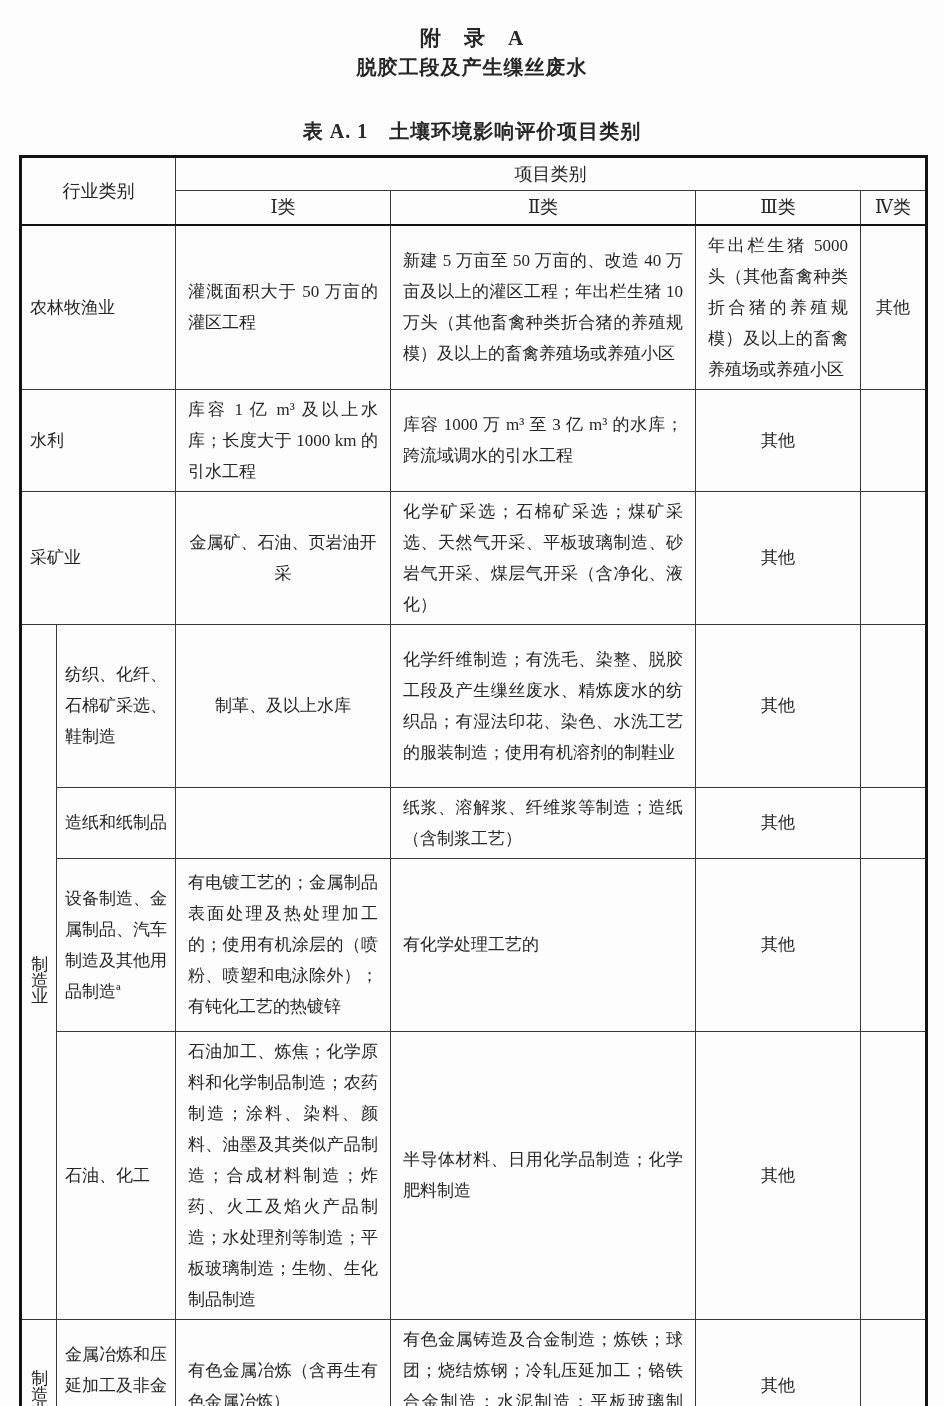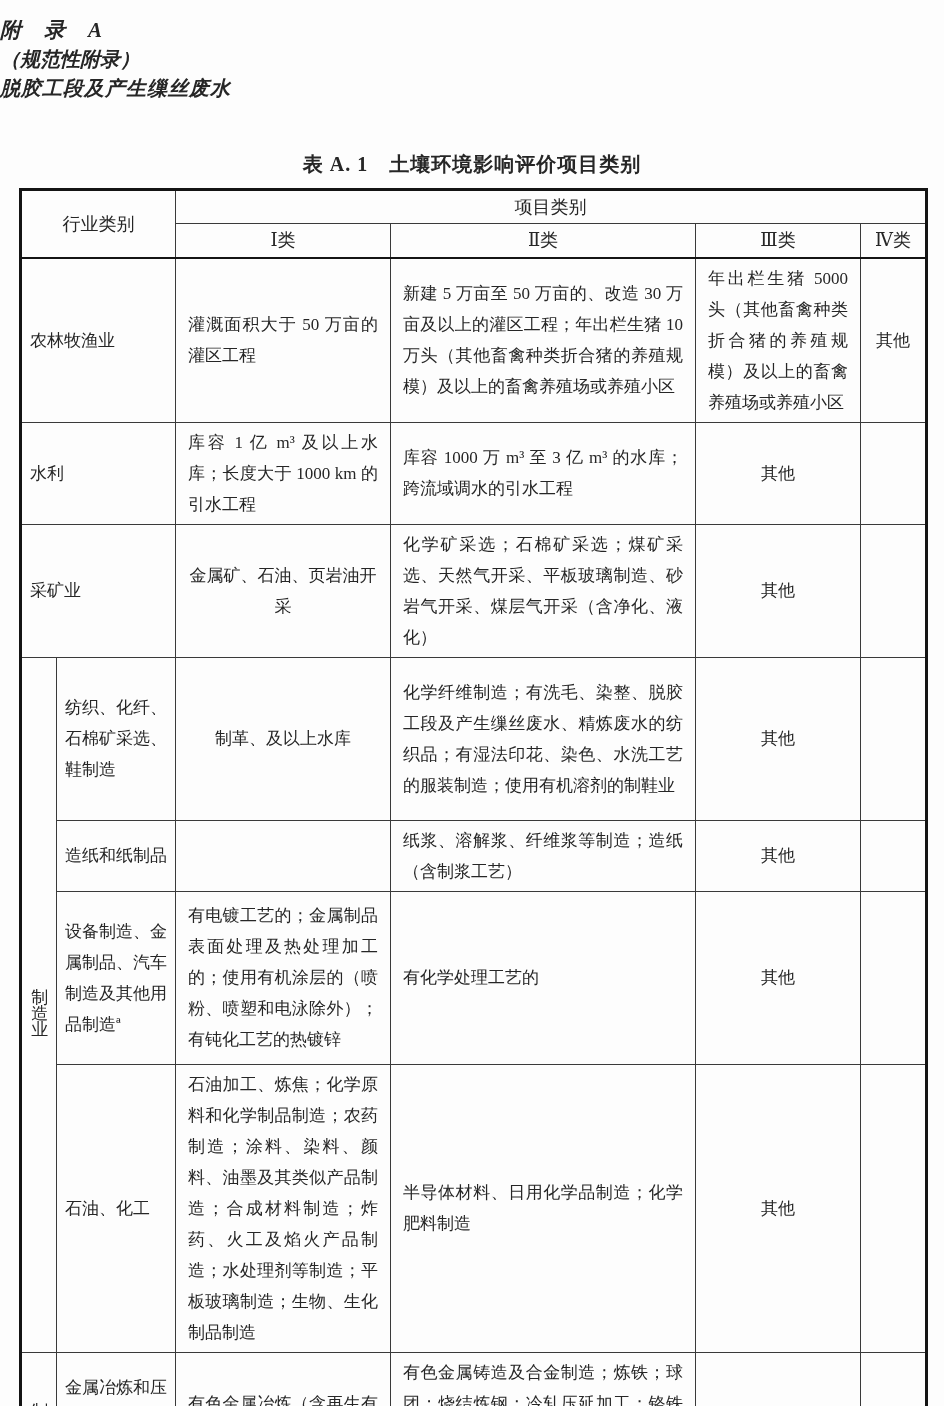--- a/index.html
+++ b/index.html
@@ -1,25 +1,25 @@
 <!DOCTYPE html>
 <html><head>
 <meta charset="utf-8">
 <style>
   html,body { margin:0; padding:0; background:#ffffff; }
   .page {
     position:relative; width:944px; height:1406px; background:#fdfdfd;
     font-family:"Liberation Serif","DejaVu Serif",serif; color:#262626;
     overflow:hidden;
   }
-  .titles { padding-top:16px;font-style:italic; }
+  .titles { text-align:center; padding-top:24px; }
   .t1 { font-size:21px; font-weight:bold; line-height:29px; letter-spacing:1px; }
   .t2 { font-size:20px; font-weight:bold; line-height:29px; }
   .t3 { font-size:20px; font-weight:bold; line-height:29px; letter-spacing:1px; }
-  .caption { text-align:center; font-size:20px; font-weight:bold; margin-top:48px; letter-spacing:1px; }
+  .caption { text-align:center; font-size:20px; font-weight:bold; margin-top:36px; letter-spacing:1px; }
 
   table.main {
     border-collapse:collapse; table-layout:fixed;
     width:906px; margin:10px 0 0 19px;
     border:3px solid #141414;
   }
   td {
     border:1px solid #3a3a3a; vertical-align:middle;
     font-size:17px; line-height:31px; padding:4px 12px;
     word-break:break-all; overflow:hidden;
@@ -36,21 +36,20 @@
     letter-spacing:0.95em; line-height:1.1; font-size:17px;
   }
 </style>
 </head>
 <body>
 
 <div class="page">
 
   <div class="titles">
     <div class="t1">附　录　A</div>
-    <div class="t2">（规范性附录）</div>
     <div class="t3">脱胶工段及产生缫丝废水</div>
   </div>
 
   <div class="caption">表 A. 1　土壤环境影响评价项目类别</div>
 
   <table class="main">
     <colgroup>
       <col style="width:36px">
         <col style="width:119px">
         <col style="width:215px">
@@ -67,21 +66,21 @@
     <tr class="hdr" style="height:34px">
       <td class="hsep">Ⅰ类</td>
       <td class="hsep">Ⅱ类</td>
       <td class="hsep">Ⅲ类</td>
       <td class="hsep">Ⅳ类</td>
     </tr>
 
     <tr style="height:159px">
       <td colspan="2" class="subind">农林牧渔业</td>
       <td class="j">灌溉面积大于 50 万亩的灌区工程</td>
-      <td class="j">新建 5 万亩至 50 万亩的、改造 30 万亩及以上的灌区工程；年出栏生猪 10 万头（其他畜禽种类折合猪的养殖规模）及以上的畜禽养殖场或养殖小区</td>
+      <td class="j">新建 5 万亩至 50 万亩的、改造 40 万亩及以上的灌区工程；年出栏生猪 10 万头（其他畜禽种类折合猪的养殖规模）及以上的畜禽养殖场或养殖小区</td>
       <td class="j">年出栏生猪 5000 头（其他畜禽种类折合猪的养殖规模）及以上的畜禽养殖场或养殖小区</td>
       <td class="iv">其他</td>
     </tr>
 
     <tr style="height:95px">
       <td colspan="2" class="subind">水利</td>
       <td class="j">库容 1 亿 m³ 及以上水库；长度大于 1000 km 的引水工程</td>
       <td class="j">库容 1000 万 m³ 至 3 亿 m³ 的水库；跨流域调水的引水工程</td>
       <td class="c">其他</td>
       <td class="iv"></td>

